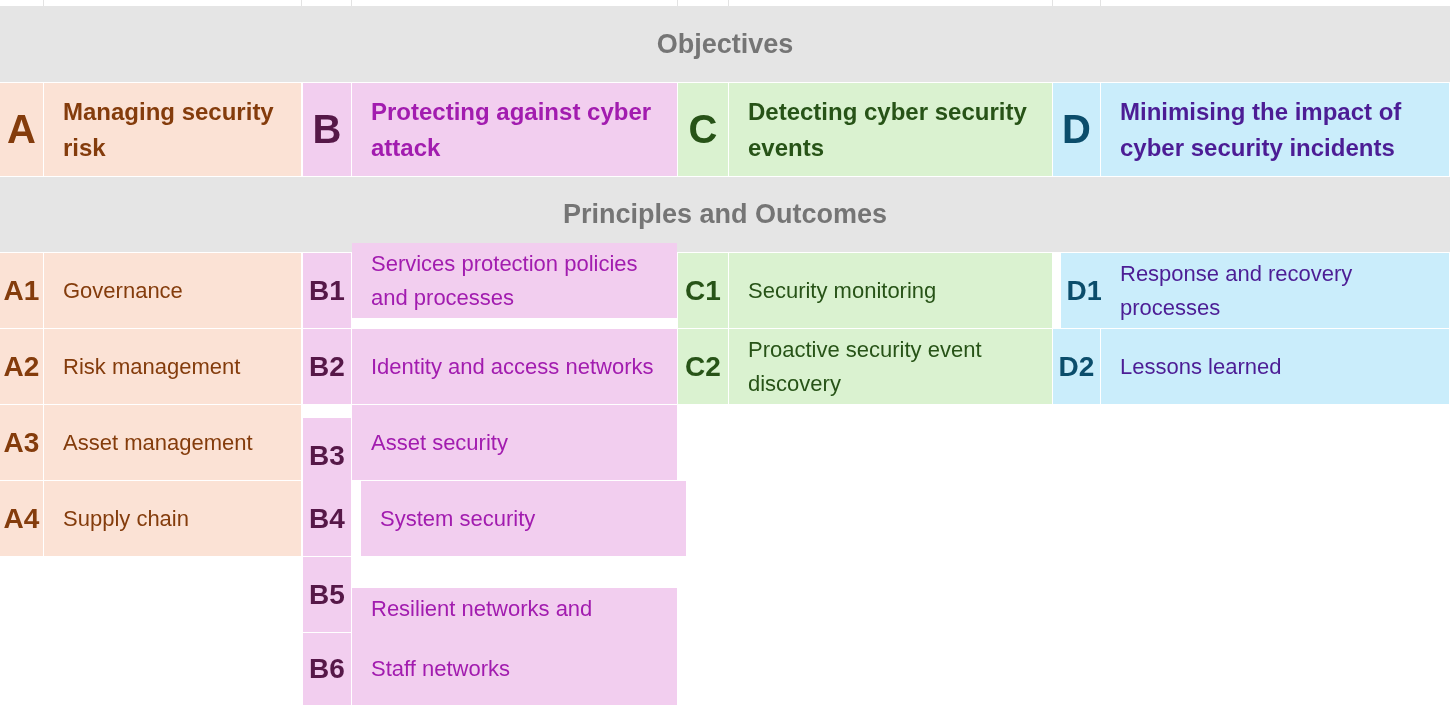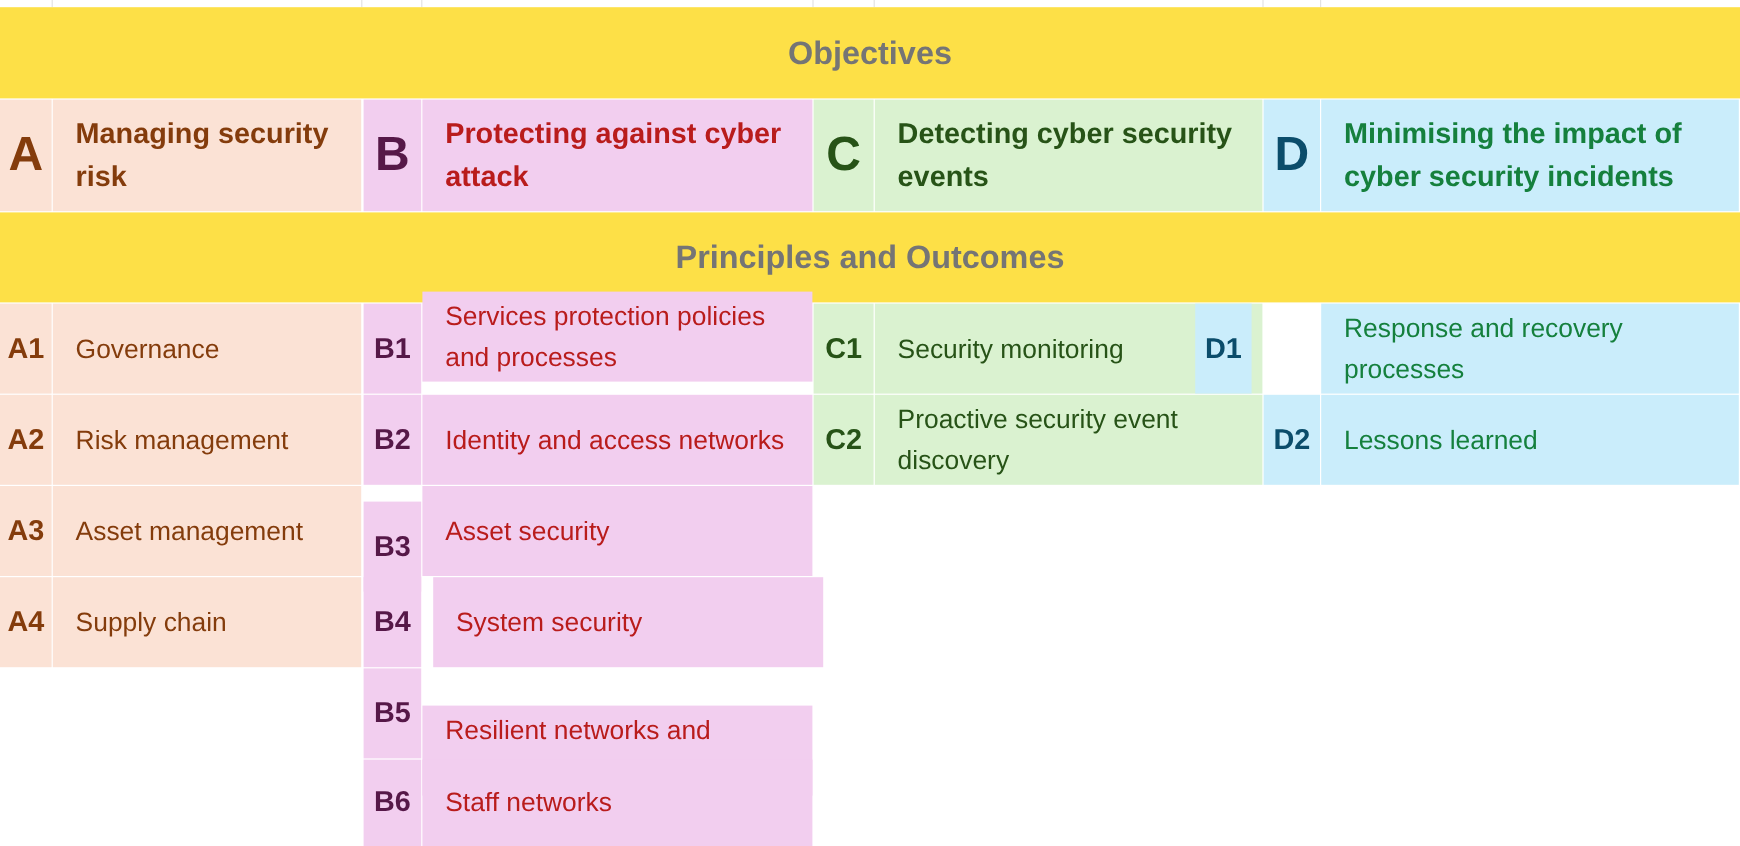--- a/index.html
+++ b/index.html
@@ -1,33 +1,33 @@
 <!DOCTYPE html>
 <html><head>
 <meta charset="utf-8">
 <style>
   html, body { margin: 0; padding: 0; background: #ffffff; }
   body { width: 1450px; height: 705px; position: relative; overflow: hidden;
          font-family: "Liberation Sans", "DejaVu Sans", sans-serif; }
   .abs { position: absolute; box-sizing: border-box; }
   .topstrip { left: 0; top: 0; width: 1450px; height: 6px; background: #ffffff; }
   .gridline { position: absolute; top: 0; width: 1px; height: 6px; background: #e3e3e3; }
-  .band { left: 0; width: 1450px; height: 76px; background: #fde047;
+  .band { left: 0; width: 1450px; height: 76px; background: #e5e5e5;
           display: flex; align-items: center; justify-content: center;
           color: #757575; font-weight: bold; font-size: 27px; }
   .cell { display: flex; align-items: center; box-sizing: border-box; }
   .letter { justify-content: center; font-weight: bold; }
   .obj-letter { font-size: 40px; }
   .obj-text { font-weight: bold; font-size: 24px; line-height: 36px; padding-left: 19px; padding-right: 10px; }
-  .pr-letter { font-size: 24px; }
+  .pr-letter { font-size: 28px; }
   .pr-text { font-size: 22px; line-height: 34px; padding-left: 19px; padding-right: 10px; }
   .A { background: #fbe2d5; color: #843c0c; }
-  .B { background: #f2ceef; color: #b91c1c; }
+  .B { background: #f2ceef; color: #a21caf; }
   .C { background: #daf2d0; color: #275317; }
-  .D { background: #caedfb; color: #15803d; }
+  .D { background: #caedfb; color: #4c1d95; }
   .D.letter { color: #0b4d6b; }
   .B.letter { color: #561848; }
 </style>
 </head>
 <body>
 
 <div class="abs topstrip">
   <div class="gridline" style="left:43px"></div>
   <div class="gridline" style="left:301px"></div>
   <div class="gridline" style="left:351px"></div>
@@ -109,20 +109,20 @@
 
 <div class="abs cell letter pr-letter C" style="left:678px;top:253px;width:50px;height:75px">C1</div>
 <div class="abs cell pr-text C" style="left:729px;top:253px;width:323px;height:75px">
     <span>Security monitoring</span>
   </div>
 <div class="abs cell letter pr-letter C" style="left:678px;top:329px;width:50px;height:75px">C2</div>
 <div class="abs cell pr-text C" style="left:729px;top:329px;width:323px;height:75px">
     <span>Proactive security event discovery</span>
   </div>
 
-<div class="abs cell letter pr-letter D" style="left:996px;top:253px;width:47px;height:75px">D1</div>
+<div class="abs cell letter pr-letter D" style="left:1061px;top:253px;width:47px;height:75px">D1</div>
 <div class="abs cell pr-text D" style="left:1101px;top:253px;width:348px;height:75px">
     <span>Response and recovery processes</span>
   </div>
 <div class="abs cell letter pr-letter D" style="left:1053px;top:329px;width:47px;height:75px">D2</div>
 <div class="abs cell pr-text D" style="left:1101px;top:329px;width:348px;height:75px">
     <span>Lessons learned</span>
   </div>
 
 </body></html>

